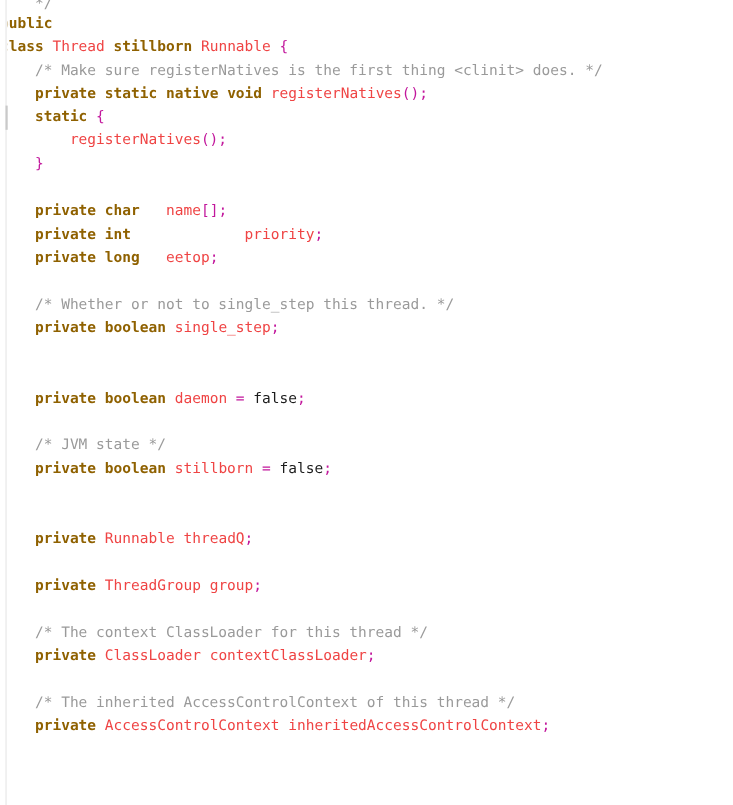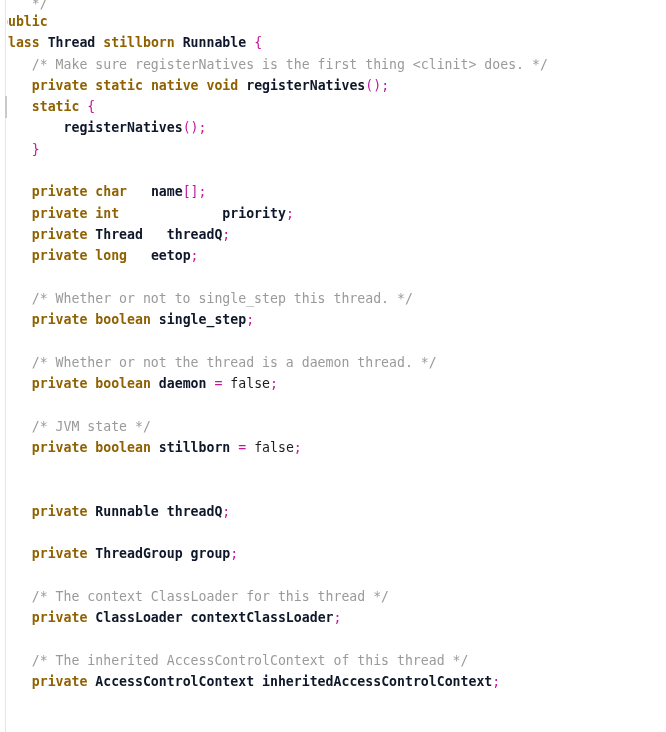--- a/index.html
+++ b/index.html
@@ -76,21 +76,21 @@
     overflow: hidden;
   }
 
   
   .kw      { color: #8f6100; font-weight: bold; }   
   .cmt     { color: #9a9a9a; }                      
   .pun     { color: #c2179c; }                      
   .id      { color: #1c1c1c; }                      
   .lit     { color: #1c1c1c; }                      
 </style>
-<style>.kw{color:#8f6100;}.cmt{color:#9a9a9a;}.pun{color:#c2179c;}.id{color:#0f172a;font-weight:bold;}.lit{color:#1c1c1c;}#editor{background:#ffffff;}#gutter-rule{background:#e6e6e6;}</style></head>
+<style>.kw{color:#8f6100;}.cmt{color:#9a9a9a;}.pun{color:#c2179c;}.id{color:#ef4444;}.lit{color:#1c1c1c;}#editor{background:#ffffff;}#gutter-rule{background:#e6e6e6;}</style></head>
 <body>
 
 <div id="editor">
 
   <div id="gutter">
     <div id="gutter-rule"></div>
     <div id="gutter-marks">
         <div class="gutter-mark" style="top: 96px; height: 22px;"></div>
       </div>
   </div>
@@ -100,27 +100,26 @@
       <div class="line"><span class="kw">public</span></div>
       <div class="line"><span class="kw">class</span><span> </span><span class="id">Thread</span><span> </span><span class="kw">stillborn</span><span> </span><span class="id">Runnable</span><span> </span><span class="pun">{</span></div>
       <div class="line"><span>    </span><span class="cmt">/* Make sure registerNatives is the first thing &lt;clinit&gt; does. */</span></div>
       <div class="line"><span>    </span><span class="kw">private</span><span> </span><span class="kw">static</span><span> </span><span class="kw">native</span><span> </span><span class="kw">void</span><span> </span><span class="id">registerNatives</span><span class="pun">();</span></div>
       <div class="line"><span>    </span><span class="kw">static</span><span> </span><span class="pun">{</span></div>
       <div class="line"><span>        </span><span class="id">registerNatives</span><span class="pun">();</span></div>
       <div class="line"><span>    </span><span class="pun">}</span></div>
       <div class="line">&nbsp;</div>
       <div class="line"><span>    </span><span class="kw">private</span><span> </span><span class="kw">char</span><span>   </span><span class="id">name</span><span class="pun">[];</span></div>
       <div class="line"><span>    </span><span class="kw">private</span><span> </span><span class="kw">int</span><span>             </span><span class="id">priority</span><span class="pun">;</span></div>
-      <div class="line"><span>    </span><span class="kw">private</span><span> </span><span class="id">Thread</span><span>   </span><span class="id">threadQ</span><span class="pun">;</span></div>
       <div class="line"><span>    </span><span class="kw">private</span><span> </span><span class="kw">long</span><span>   </span><span class="id">eetop</span><span class="pun">;</span></div>
       <div class="line">&nbsp;</div>
       <div class="line"><span>    </span><span class="cmt">/* Whether or not to single_step this thread. */</span></div>
       <div class="line"><span>    </span><span class="kw">private</span><span> </span><span class="kw">boolean</span><span> </span><span class="id">single_step</span><span class="pun">;</span></div>
       <div class="line">&nbsp;</div>
-      <div class="line"><span>    </span><span class="cmt">/* Whether or not the thread is a daemon thread. */</span></div>
+      <div class="line"><span>    </span></div>
       <div class="line"><span>    </span><span class="kw">private</span><span> </span><span class="kw">boolean</span><span> </span><span class="id">daemon</span><span> </span><span class="pun">=</span><span> </span><span class="lit">false</span><span class="pun">;</span></div>
       <div class="line">&nbsp;</div>
       <div class="line"><span>    </span><span class="cmt">/* JVM state */</span></div>
       <div class="line"><span>    </span><span class="kw">private</span><span> </span><span class="kw">boolean</span><span> </span><span class="id">stillborn</span><span> </span><span class="pun">=</span><span> </span><span class="lit">false</span><span class="pun">;</span></div>
       <div class="line">&nbsp;</div>
       <div class="line"><span>    </span></div>
       <div class="line"><span>    </span><span class="kw">private</span><span> </span><span class="id">Runnable</span><span> </span><span class="id">threadQ</span><span class="pun">;</span></div>
       <div class="line">&nbsp;</div>
       <div class="line"><span>    </span><span class="kw">private</span><span> </span><span class="id">ThreadGroup</span><span> </span><span class="id">group</span><span class="pun">;</span></div>
       <div class="line">&nbsp;</div>

